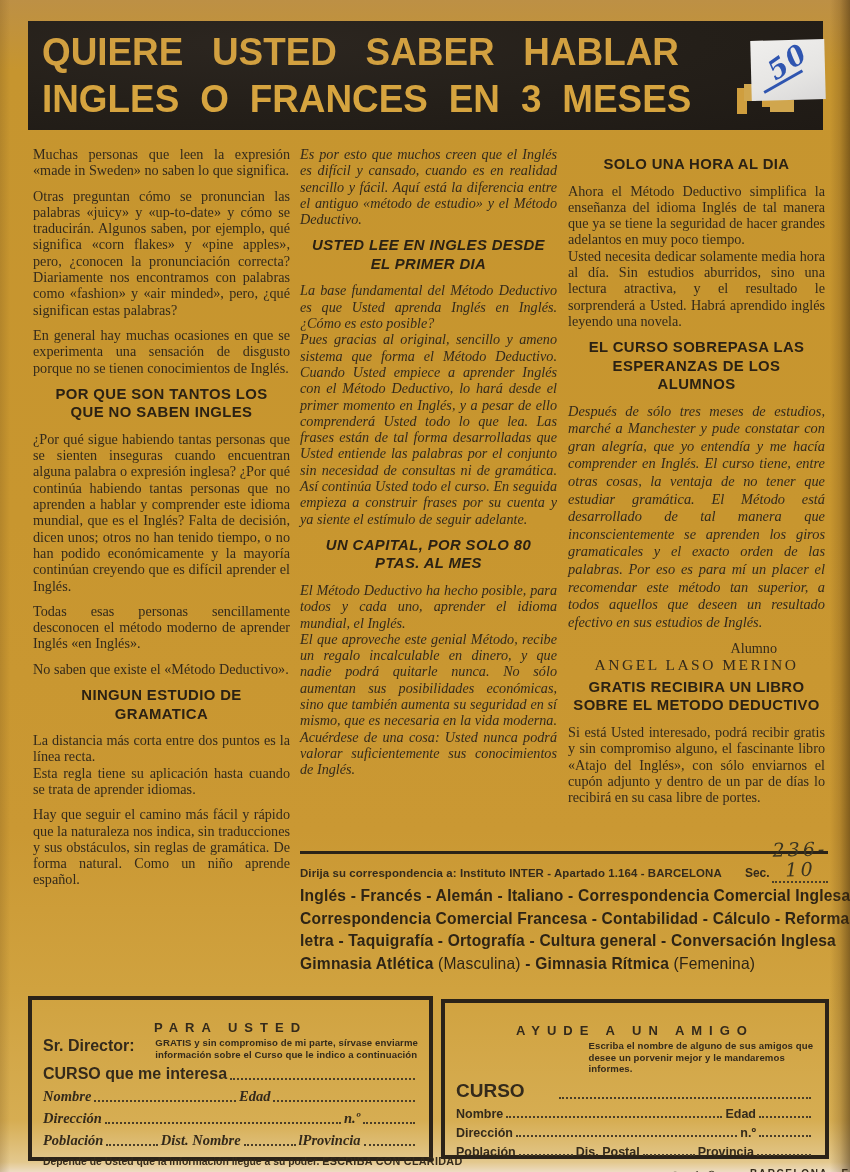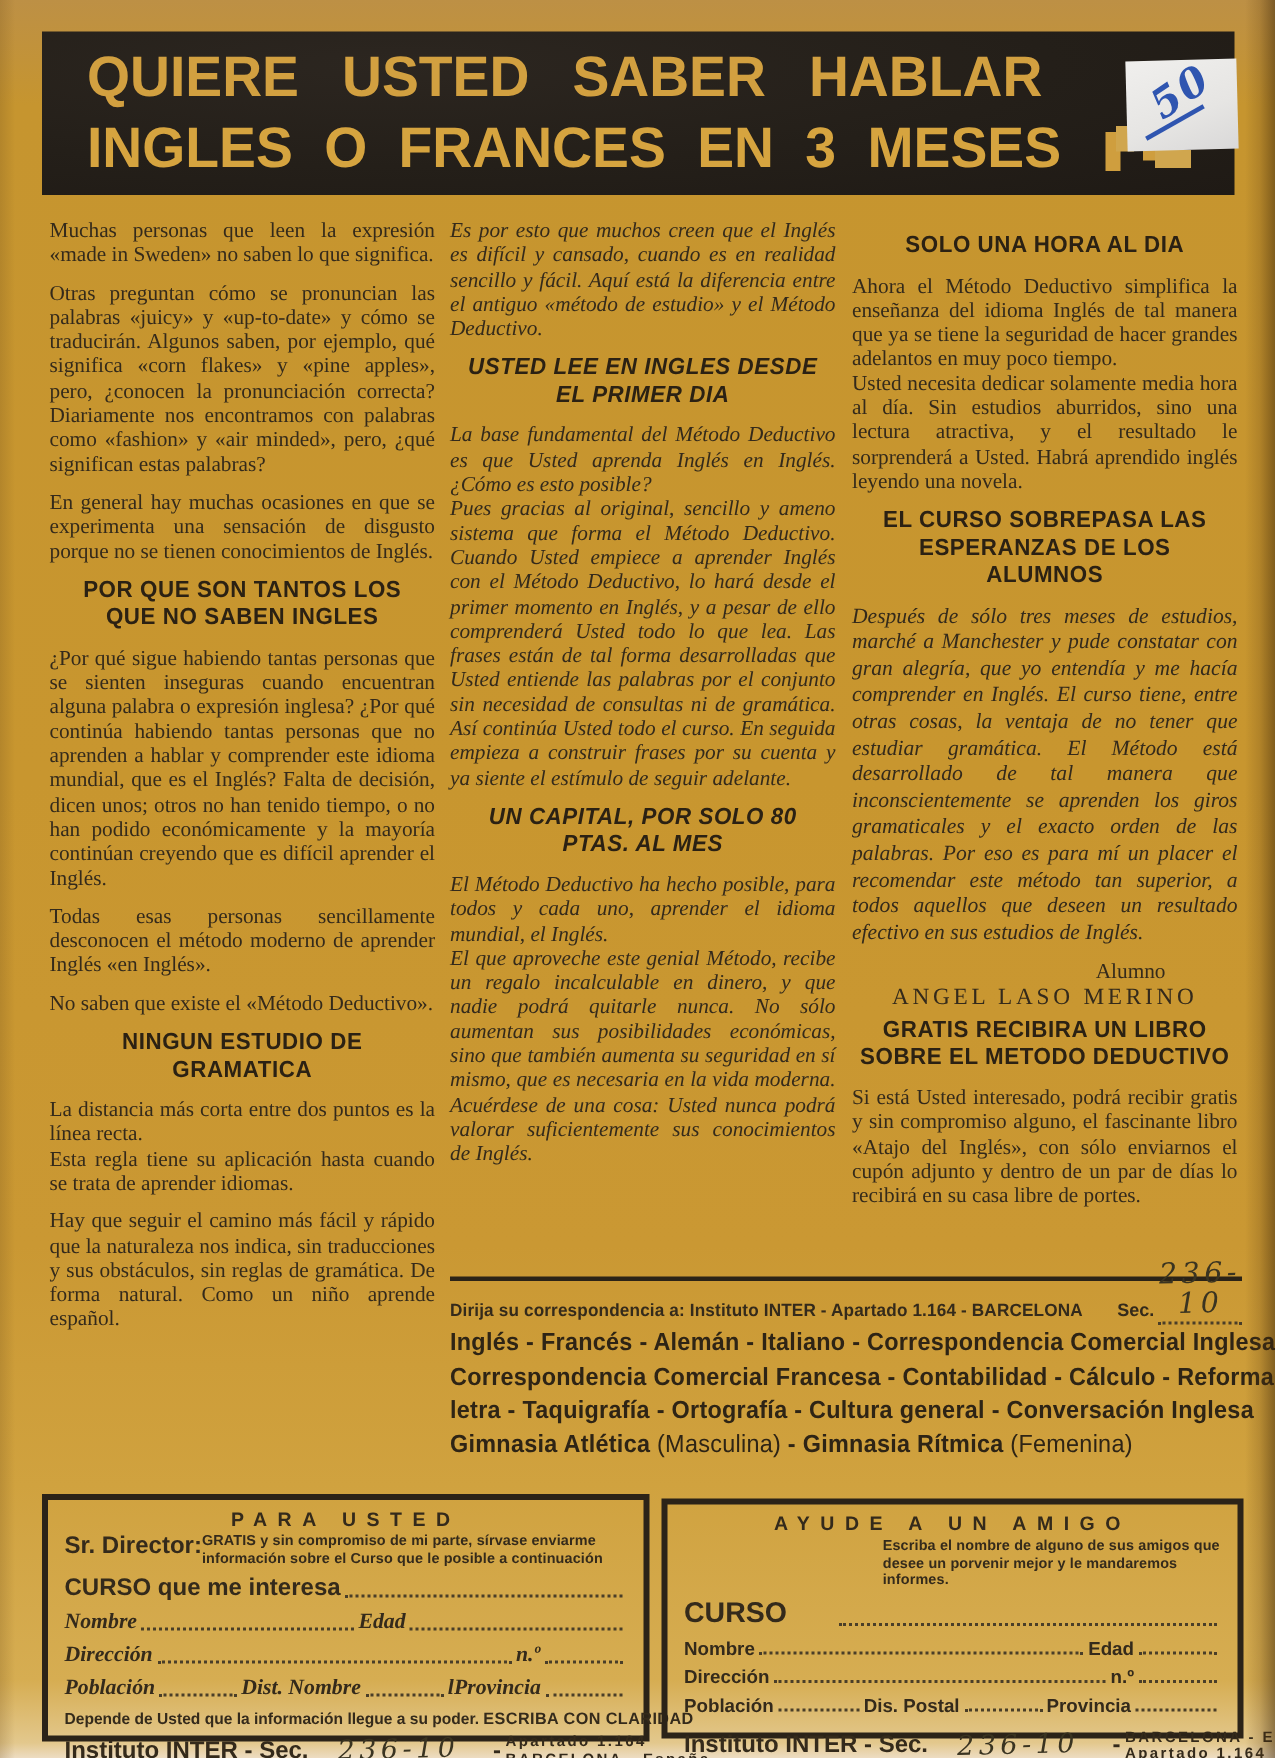--- a/index.html
+++ b/index.html
@@ -10,21 +10,21 @@
     font-family:"Liberation Serif", serif;
   }
   .edge-right { position:absolute; top:0; right:0; width:20px; height:100%;
     background:linear-gradient(90deg, rgba(0,0,0,0) 0%, rgba(94,62,18,0.22) 50%, rgba(58,36,8,0.5) 100%); }
   .edge-left { position:absolute; top:0; left:0; width:10px; height:100%;
     background:linear-gradient(90deg, rgba(120,85,30,0.25) 0%, rgba(0,0,0,0) 100%); }
 
   
   .banner { position:absolute; left:28px; top:21px; width:795px; height:109px;
     background:radial-gradient(ellipse at 30% 20%, #2c2620 0%, #241f19 55%, #1f1a15 100%);
-    padding:8px 0 0 30px; }
+    padding:8px 0 0 14px; }
   .banner-line { font-family:"Liberation Sans", sans-serif; font-weight:bold;
     color:#d2a040; font-size:38px; line-height:47px; letter-spacing:0px;
     transform:scaleX(0.97); transform-origin:left center; white-space:nowrap; }
   .banner-line.l1 { word-spacing:19px; }
   .banner-line.l2 { word-spacing:11px; color:#d6a43f; }
   .excl-bar { position:absolute; left:737px; top:88px; width:10px; height:26px; background:#cf9e3e; }
   .excl-dot { position:absolute; left:762px; top:94px; width:14px; height:13px; background:#cf9e3e; }
   .tape1 { position:absolute; left:744px; top:84px; width:12px; height:17px; background:#d0a64e; }
   .tape2 { position:absolute; left:770px; top:100px; width:24px; height:12px; background:#d0a64e; }
   .sticker { position:absolute; left:751px; top:40px; width:74px; height:60px;
@@ -69,31 +69,31 @@
     font-size:16.5px; line-height:22.5px; letter-spacing:0.2px;
     transform:scaleX(0.945); transform-origin:left top; white-space:nowrap; }
   .courses .reg { font-weight:normal; }
 
   
   .coupon { position:absolute; border:4px solid #2b2318; padding:5px 11px 7px 11px;
     color:#342a1b; }
   #coupon-left  { left:28px;  top:996px; width:405px; height:165px; }
   #coupon-right { left:441px; top:999px; width:388px; height:160px; }
   .coupon-head { font-family:"Liberation Sans", sans-serif; font-weight:bold;
-    text-align:center; font-size:13px; letter-spacing:7px; margin-bottom:2px; }
+    text-align:center; font-size:13px; letter-spacing:7px; margin-bottom:2px;margin-top:15px; }
   .note { font-family:"Liberation Sans", sans-serif; font-weight:bold;
     font-size:9.6px; line-height:11.5px; letter-spacing:0.1px; }
   .frow { display:flex; align-items:flex-end; margin-top:5px; }
   .dots { flex:1 1 auto; border-bottom:2px dotted #4a3e28; margin:0 3px 3px 3px; min-width:14px; }
   .dots.short { flex:0 0 52px; }
   .lbl-sans-lg { font-family:"Liberation Sans", sans-serif; font-weight:bold; font-size:16px; white-space:nowrap; }
   .lbl-sans { font-family:"Liberation Sans", sans-serif; font-weight:bold; font-size:12.5px; white-space:nowrap; }
   .lbl-it { font-family:"Liberation Serif", serif; font-style:italic; font-weight:bold;
     font-size:14.5px; white-space:nowrap; }
-  .director-row { display:flex; align-items:flex-start; }
+  .director-row { display:flex; justify-content:space-between; align-items:flex-start; }
   .claridad { font-family:"Liberation Sans", sans-serif; font-weight:bold; font-size:10.6px;
     margin-top:6px; white-space:nowrap; transform:scaleX(0.98); transform-origin:left; }
   .claridad b { font-size:11px; letter-spacing:0.3px; }
   .footer-row { display:flex; align-items:center; margin-top:4px; }
   .footer-main { font-family:"Liberation Sans", sans-serif; font-weight:bold; font-size:16px; white-space:nowrap; }
   .footer-secline { flex:0 0 112px; border-bottom:2px dotted #4a3e28; text-align:center; margin:0 4px; }
   .footer-dash { font-family:"Liberation Sans", sans-serif; font-weight:bold; font-size:16px; margin:0 3px; }
   .footer-stack { font-family:"Liberation Sans", sans-serif; font-weight:bold; font-size:10px;
     line-height:11.5px; letter-spacing:1.6px; white-space:nowrap; }
   .note-right { margin-left:auto; width:63%; text-align:left; }
@@ -172,21 +172,21 @@
       <span class="reg">(Femenina)</span>
     </div>
   </div>
 
   <div class="coupon" id="coupon-left">
     <div class="coupon-head">PARA USTED</div>
     <div class="director-row">
       <span class="lbl-sans-lg">Sr. Director:</span>
       <span class="note">
         <span>GRATIS y sin compromiso de mi parte, sírvase enviarme</span><br>
-        <span>información sobre el Curso que le posible a continuación</span>
+        <span>información sobre el Curso que le indico a continuación</span>
       </span>
     </div>
     <div class="frow">
       <span class="lbl-sans-lg">CURSO que me interesa</span>
       <span class="dots"></span>
     </div>
     <div class="frow">
       <span class="lbl-it">Nombre</span>
       <span class="dots"></span>
       <span class="lbl-it">Edad</span>

